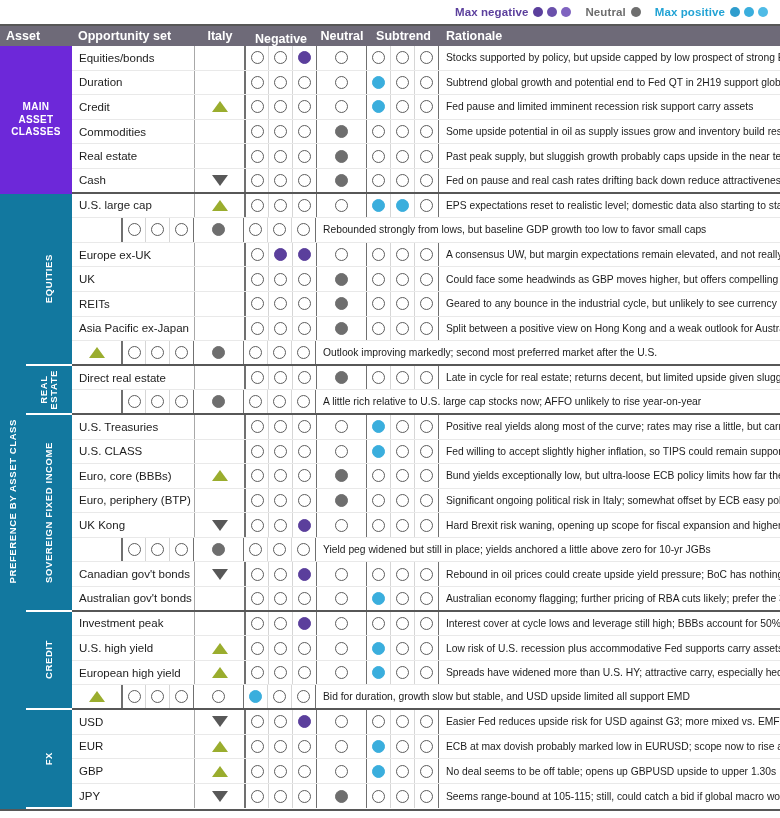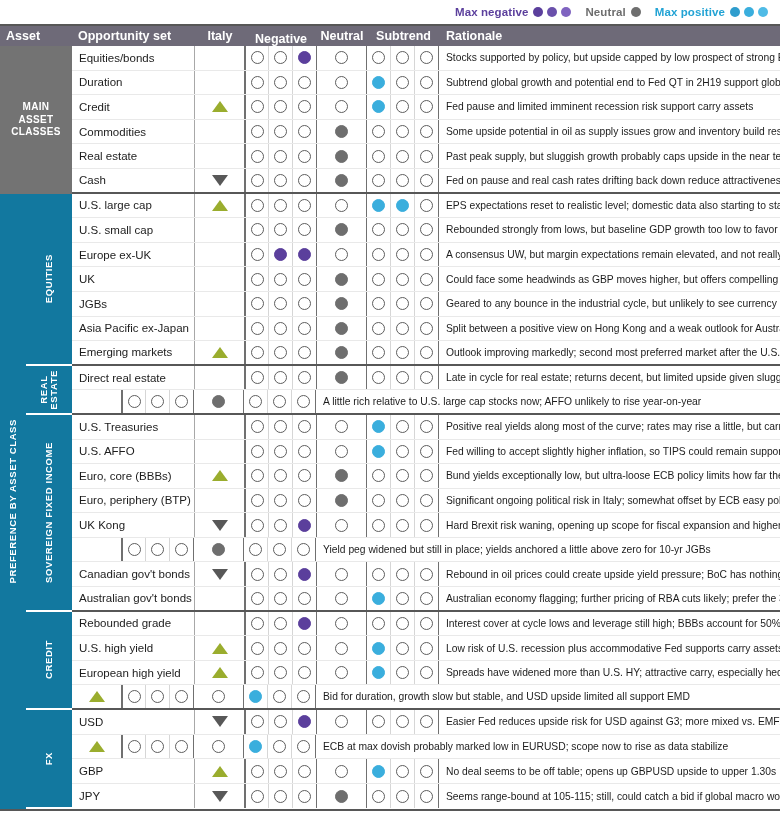--- a/index.html
+++ b/index.html
@@ -68,21 +68,21 @@
     display: flex; align-items: center; justify-content: center;
     text-align: center;
     overflow: hidden;
   }
   .vband-inner {
     writing-mode: vertical-rl;
     transform: rotate(180deg);
     white-space: pre-line;
     line-height: 1.05;
   }
-  .green  { background: #737373; }
+  .green  { background: #6d28d9; }
   .blue   { background: #12789f; }
   .band-sep { height: 2px; background: #ffffff; }
 
   
   .mainblock {
     width: 72px;
     color: #fff; font-size: 10px; font-weight: bold;
     display: flex; align-items: center; justify-content: center;
     text-align: center; line-height: 1.25; letter-spacing: .3px;
   }
@@ -413,21 +413,20 @@
               <div class="dcell">
                 <span class="dot on-pos"></span>
               </div>
               <div class="dcell grp-end">
                 <span class="dot"></span>
               </div>
             </div>
             <div class="c-rat">EPS expectations reset to realistic level; domestic data also starting to stabilize</div>
           </div>
           <div class="row">
-            <div class="c-opp">U.S. small cap</div>
             <div class="c-change"></div>
             <div class="c-dots">
               <div class="dcell first-neg">
                 <span class="dot"></span>
               </div>
               <div class="dcell">
                 <span class="dot"></span>
               </div>
               <div class="dcell grp-end">
                 <span class="dot"></span>
@@ -497,21 +496,21 @@
               <div class="dcell">
                 <span class="dot"></span>
               </div>
               <div class="dcell grp-end">
                 <span class="dot"></span>
               </div>
             </div>
             <div class="c-rat">Could face some headwinds as GBP moves higher, but offers compelling all-in yield</div>
           </div>
           <div class="row">
-            <div class="c-opp">JGBs</div>
+            <div class="c-opp">REITs</div>
             <div class="c-change"></div>
             <div class="c-dots">
               <div class="dcell first-neg">
                 <span class="dot"></span>
               </div>
               <div class="dcell">
                 <span class="dot"></span>
               </div>
               <div class="dcell grp-end">
                 <span class="dot"></span>
@@ -553,21 +552,20 @@
               <div class="dcell">
                 <span class="dot"></span>
               </div>
               <div class="dcell grp-end">
                 <span class="dot"></span>
               </div>
             </div>
             <div class="c-rat">Split between a positive view on Hong Kong and a weak outlook for Australia</div>
           </div>
           <div class="row last-in-group">
-            <div class="c-opp">Emerging markets</div>
             <div class="c-change">
               <span class="tri up"></span>
             </div>
             <div class="c-dots">
               <div class="dcell first-neg">
                 <span class="dot"></span>
               </div>
               <div class="dcell">
                 <span class="dot"></span>
               </div>
@@ -666,21 +664,21 @@
               <div class="dcell">
                 <span class="dot"></span>
               </div>
               <div class="dcell grp-end">
                 <span class="dot"></span>
               </div>
             </div>
             <div class="c-rat">Positive real yields along most of the curve; rates may rise a little, but carry is good</div>
           </div>
           <div class="row">
-            <div class="c-opp">U.S. AFFO</div>
+            <div class="c-opp">U.S. CLASS</div>
             <div class="c-change"></div>
             <div class="c-dots">
               <div class="dcell first-neg">
                 <span class="dot"></span>
               </div>
               <div class="dcell">
                 <span class="dot"></span>
               </div>
               <div class="dcell grp-end">
                 <span class="dot"></span>
@@ -867,21 +865,21 @@
               <div class="dcell">
                 <span class="dot"></span>
               </div>
               <div class="dcell grp-end">
                 <span class="dot"></span>
               </div>
             </div>
             <div class="c-rat">Australian economy flagging; further pricing of RBA cuts likely; prefer the 3-yr sector</div>
           </div>
           <div class="row">
-            <div class="c-opp">Rebounded grade</div>
+            <div class="c-opp">Investment peak</div>
             <div class="c-change"></div>
             <div class="c-dots">
               <div class="dcell first-neg">
                 <span class="dot"></span>
               </div>
               <div class="dcell">
                 <span class="dot"></span>
               </div>
               <div class="dcell grp-end">
                 <span class="dot on-neg"></span>
@@ -1014,20 +1012,21 @@
               <div class="dcell">
                 <span class="dot"></span>
               </div>
               <div class="dcell grp-end">
                 <span class="dot"></span>
               </div>
             </div>
             <div class="c-rat">Easier Fed reduces upside risk for USD against G3; more mixed vs. EMFX</div>
           </div>
           <div class="row">
+            <div class="c-opp">EUR</div>
             <div class="c-change">
               <span class="tri up"></span>
             </div>
             <div class="c-dots">
               <div class="dcell first-neg">
                 <span class="dot"></span>
               </div>
               <div class="dcell">
                 <span class="dot"></span>
               </div>

